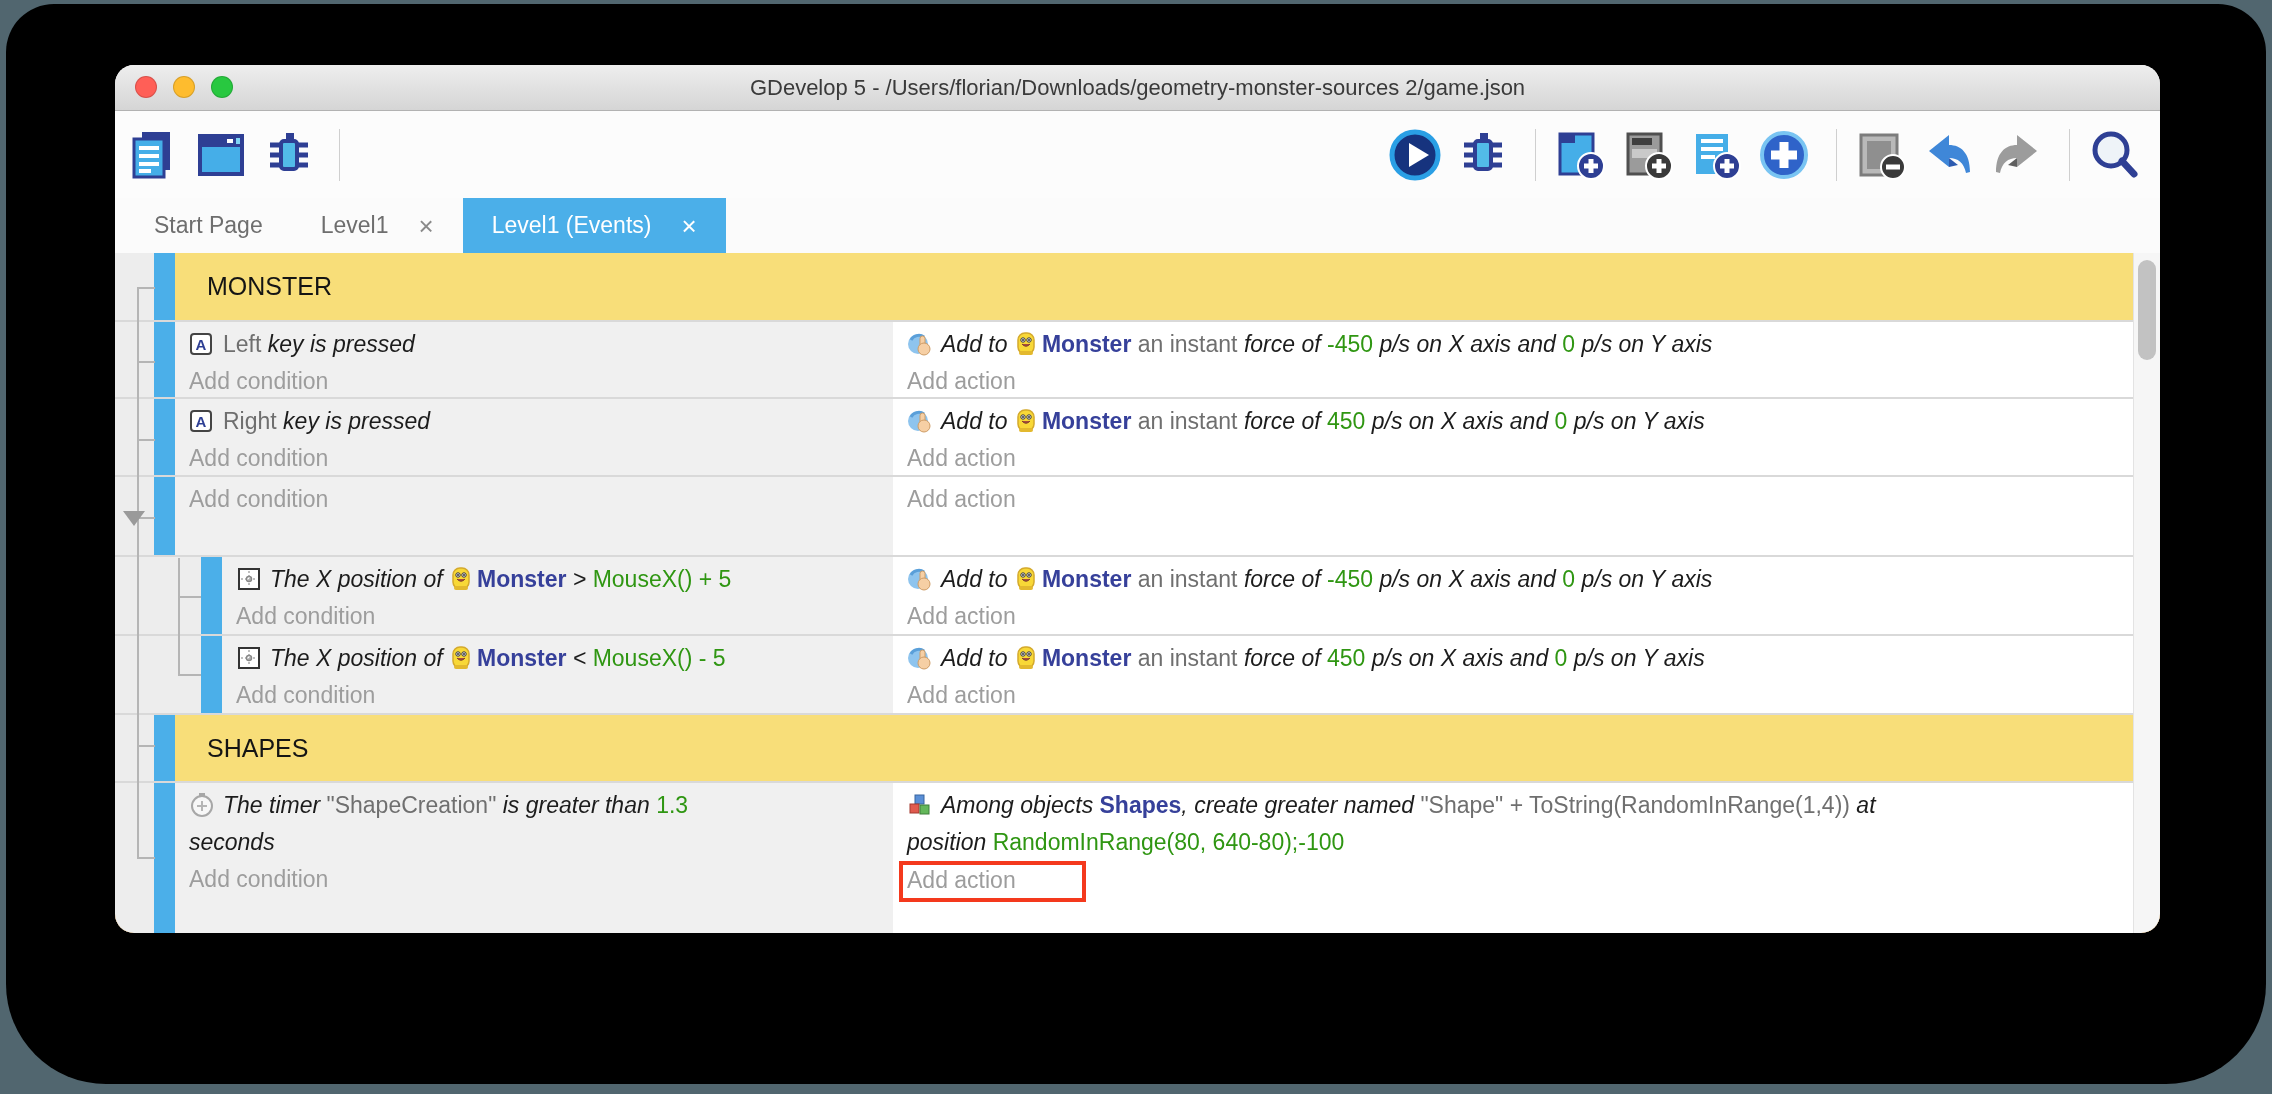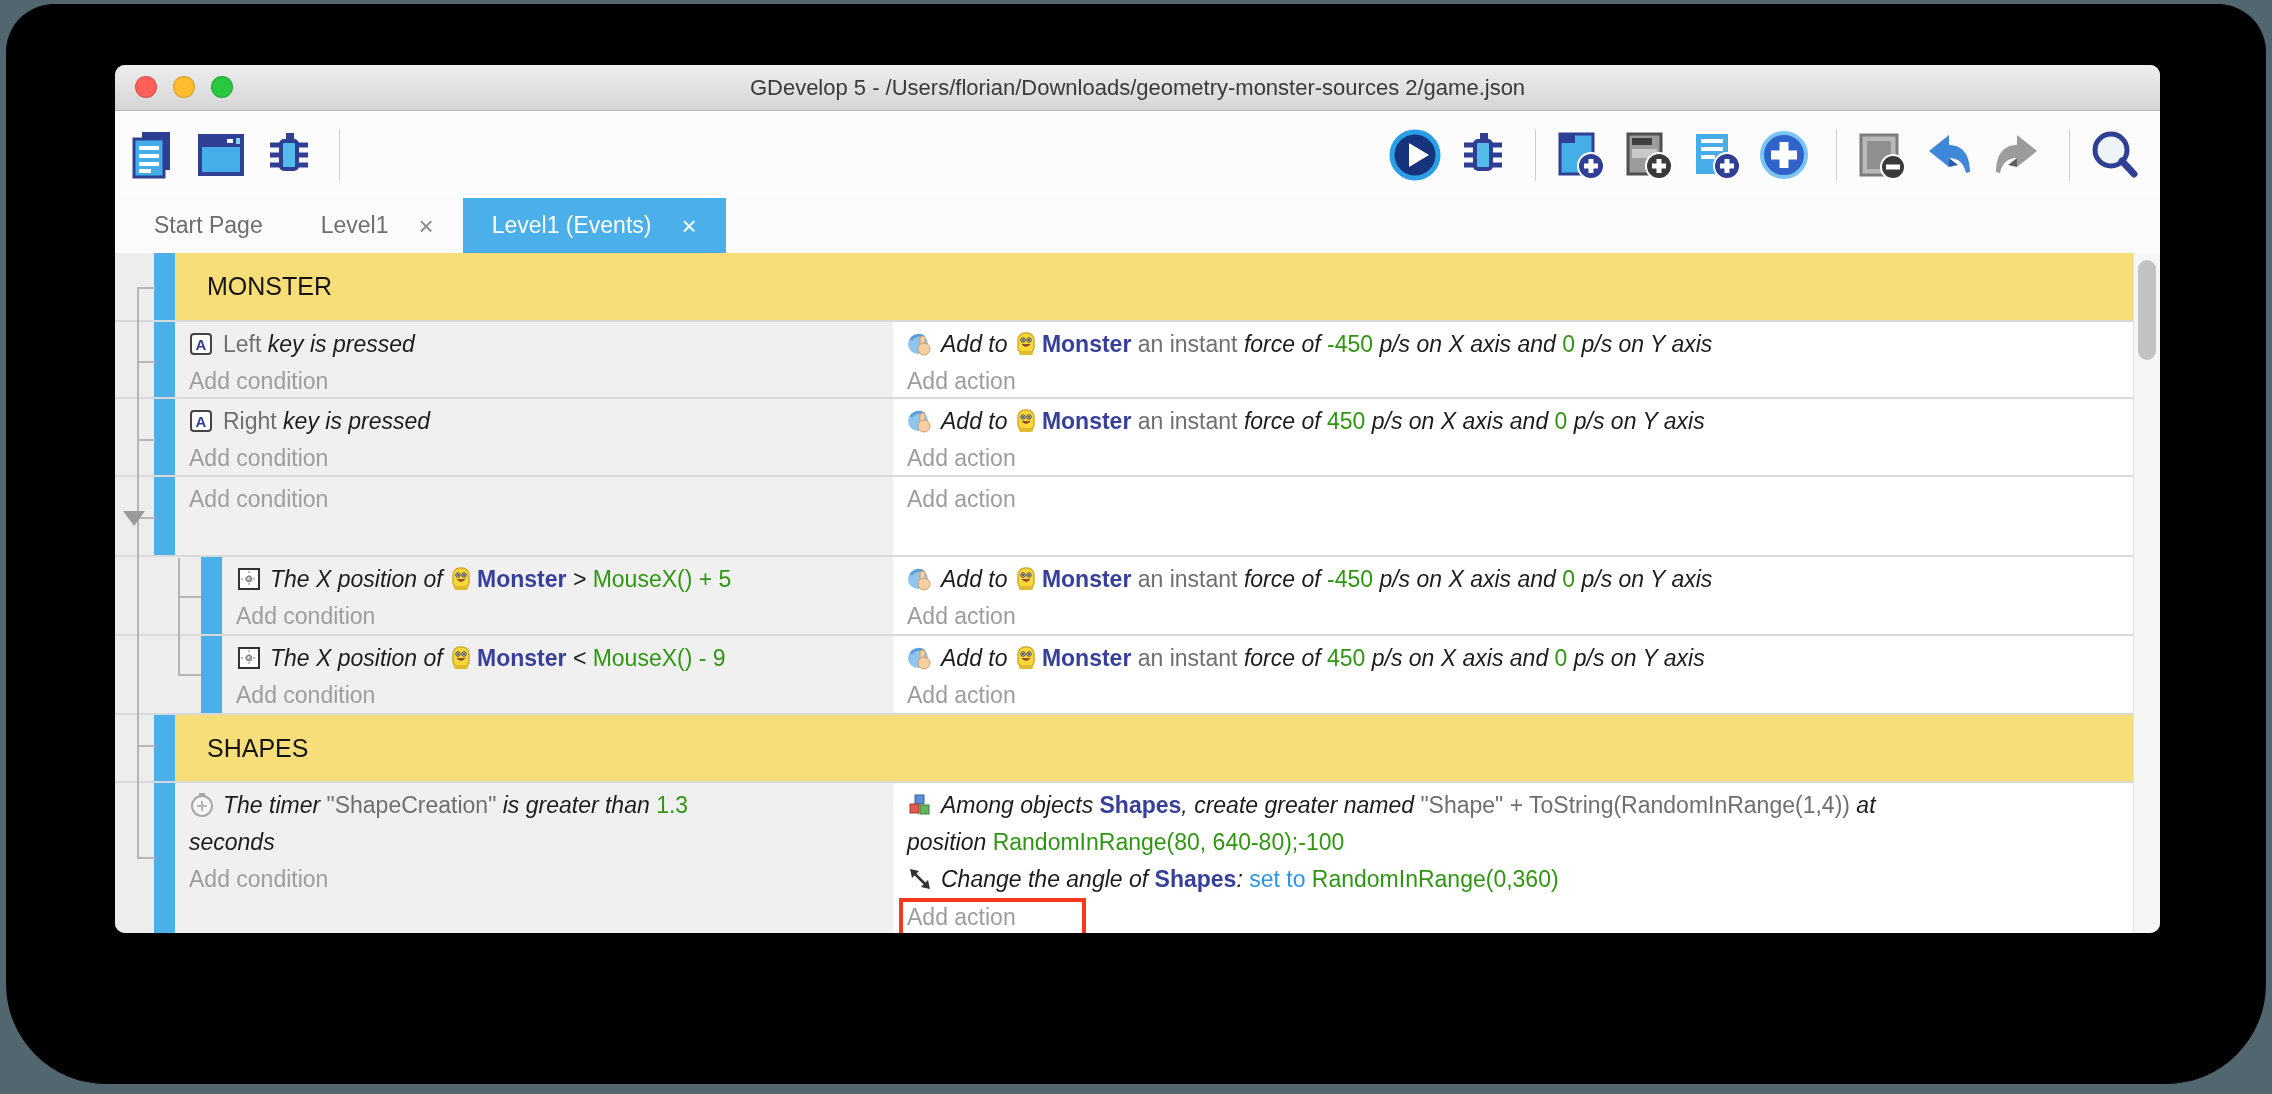--- a/index.html
+++ b/index.html
@@ -1,21 +1,21 @@
 <!DOCTYPE html>
 <html><head>
 <meta charset="utf-8">
 <style>
   html,body{margin:0;padding:0;background:#51666f;}
   .canvas{position:relative;width:2272px;height:1094px;background:#51666f;overflow:hidden;
           font-family:"Liberation Sans",sans-serif;}
   .shadow{position:absolute;left:6px;top:4px;right:6px;bottom:10px;background:#000;
           border-radius:48px 48px 100px 100px;}
   .window{position:absolute;left:115px;top:65px;width:2045px;height:868px;background:#fff;
-          border-radius:10px;overflow:hidden;}
+          border-radius:19px;overflow:hidden;}
   
   .titlebar{height:45px;background:linear-gradient(#eeeeee,#d5d5d5);border-bottom:1px solid #b2b2b2;
             position:relative;display:flex;align-items:center;justify-content:center;}
   .lights{position:absolute;left:20px;top:11px;display:flex;gap:16px;}
   .light{width:22px;height:22px;border-radius:50%;border:1px solid rgba(0,0,0,.15);box-sizing:border-box;}
   .title{font-size:22px;color:#3a3a3a;font-weight:500;}
   
   .toolbar{height:87px;background:#fcfcfc;display:flex;align-items:center;padding:0 14px;}
   .tb-group{display:flex;align-items:center;gap:12px;}
   .tb-right{margin-left:auto;display:flex;align-items:center;gap:12px;}
@@ -326,21 +326,21 @@
                     <path d="M13 5v16M5 13h16" stroke="#aaa" stroke-width="1.5" stroke-dasharray="2 2"></path>
                     <circle cx="13" cy="13" r="2.5" fill="none" stroke="#888" stroke-width="1.5"></circle>
                   </svg></span><span class="seg plain">The X position of </span><span class="icon-inline"><svg width="20" height="24" viewBox="0 0 20 24">
                     <rect x="2" y="1" width="16" height="21" rx="7" fill="#f8d837" stroke="#d4a92c" stroke-width="1.5"></rect>
                     <rect x="3" y="19" width="14" height="4" rx="2" fill="#e3b92e"></rect>
                     <circle cx="7" cy="8" r="2.2" fill="#fff" stroke="#333" stroke-width="1"></circle>
                     <circle cx="13" cy="8" r="2.2" fill="#fff" stroke="#333" stroke-width="1"></circle>
                     <circle cx="7" cy="8" r="1" fill="#333"></circle>
                     <circle cx="13" cy="8" r="1" fill="#333"></circle>
                     <path d="M6 12 q4 4.5 8 0" fill="#a94d3a" stroke="#7a3b2e" stroke-width="1"></path>
-                  </svg></span><span class="seg object">Monster</span><span class="seg plain"> &lt; </span><span class="seg expr">MouseX() - 9</span></div>
+                  </svg></span><span class="seg object">Monster</span><span class="seg plain"> &lt; </span><span class="seg expr">MouseX() - 5</span></div>
               <div class="ghost"><span>Add condition</span></div>
             </div>
             <div class="act">
               <div class="line"><span class="icon-row"><svg width="26" height="26" viewBox="0 0 26 26">
                     <circle cx="11" cy="13" r="10" fill="#8ec4ee"></circle>
                     <path d="M4 9 a9 9 0 0 1 13 -3" stroke="#5a9fd9" stroke-width="3" fill="none"></path>
                     <rect x="13" y="5" width="5" height="12" rx="2.5" fill="#f6cfa4" stroke="#cf9d66" stroke-width="1"></rect>
                     <circle cx="17" cy="18" r="6" fill="#f6cfa4" stroke="#cf9d66" stroke-width="1"></circle>
                   </svg></span><span class="seg plain">Add to </span><span class="icon-inline"><svg width="20" height="24" viewBox="0 0 20 24">
                     <rect x="2" y="1" width="16" height="21" rx="7" fill="#f8d837" stroke="#d4a92c" stroke-width="1.5"></rect>
@@ -369,25 +369,20 @@
                     <path d="M13 9v10M8 14h10" stroke="#b5b5b5" stroke-width="2"></path>
                   </svg></span><span class="seg plain">The timer </span><span class="seg param">"ShapeCreation"</span><span class="seg plain"> is greater than </span><span class="seg expr">1.3</span><br><span class="seg plain">seconds</span></div>
               <div class="ghost"><span>Add condition</span></div>
             </div>
             <div class="act">
               <div class="line"><span class="icon-row"><svg width="26" height="26" viewBox="0 0 26 26">
                     <rect x="8" y="3" width="9" height="9" fill="#5a8fd6" stroke="#36649f"></rect>
                     <rect x="3" y="12" width="9" height="9" fill="#e05a4e" stroke="#a33b31"></rect>
                     <rect x="13" y="13" width="9" height="9" fill="#63b75a" stroke="#3f7e3a"></rect>
                   </svg></span><span class="seg plain">Among objects </span><span class="seg object">Shapes</span><span class="seg plain">, create greater named </span><span class="seg param">"Shape" + ToString(RandomInRange(1,4))</span><span class="seg plain"> at</span><br><span class="seg plain">position </span><span class="seg expr">RandomInRange(80, 640-80);-100</span></div>
-              <div class="line"><span class="icon-row"><svg width="26" height="26" viewBox="0 0 26 26">
-                    <line x1="6" y1="6" x2="20" y2="20" stroke="#333" stroke-width="2.5"></line>
-                    <polygon points="3,3 12,5 5,12" fill="#333"></polygon>
-                    <polygon points="23,23 14,21 21,14" fill="#333"></polygon>
-                  </svg></span><span class="seg plain">Change the angle of </span><span class="seg object">Shapes</span><span class="seg plain">: </span><span class="seg setto">set to </span><span class="seg expr">RandomInRange(0,360)</span></div>
               <div class="ghost"><span class="hl-box">Add action</span></div>
             </div>
           </div>
         </div>
       <div class="tree">
         <div class="tl" style="left:22px;top:34px;width:2px;height:572px;"></div>
         <div class="tl" style="left:22px;top:34px;width:18px;height:2px;"></div>
         <div class="tl" style="left:22px;top:108px;width:18px;height:2px;"></div>
         <div class="tl" style="left:22px;top:186px;width:18px;height:2px;"></div>
         <div class="tl" style="left:22px;top:264px;width:18px;height:2px;"></div>

